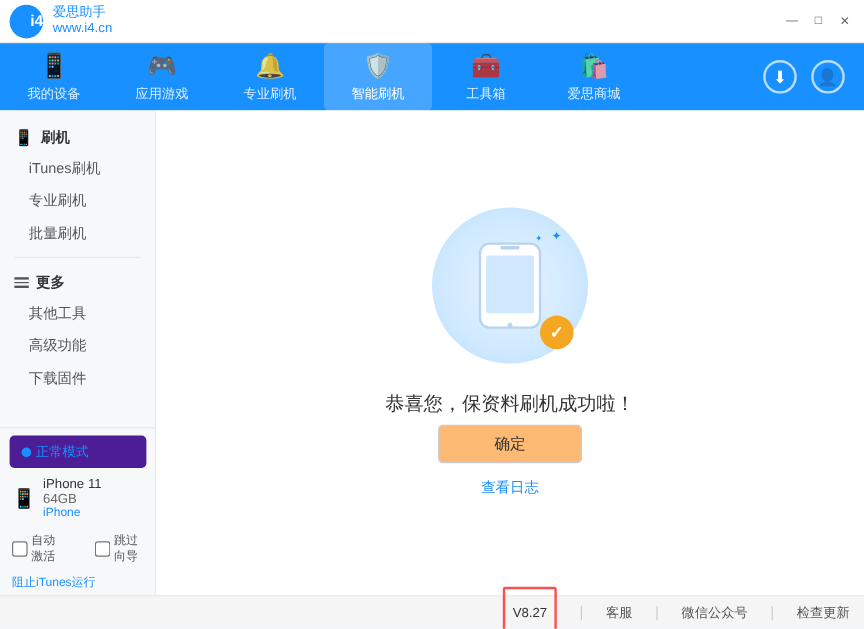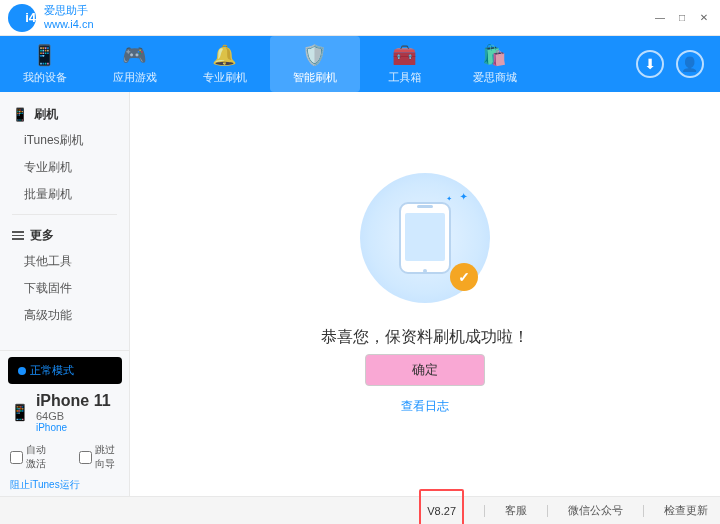--- a/index.html
+++ b/index.html
@@ -178,21 +178,21 @@
       left: 0;
       bottom: 28px;
       width: 130px;
       border-top: 1px solid #e8e8e8;
     }
     .mode-badge {
       display: flex;
       align-items: center;
       gap: 4px;
       padding: 6px 10px;
-      background: #000000;
+      background: #4c1d95;
       margin: 6px 8px 4px;
       border-radius: 4px;
       font-size: 11px;
       color: #1890ff;
     }
     .mode-dot {
       width: 8px;
       height: 8px;
       border-radius: 50%;
       background: #1890ff;
@@ -201,22 +201,22 @@
       display: flex;
       align-items: center;
       gap: 6px;
       padding: 4px 10px 6px;
     }
     .device-icon {
       font-size: 16px;
       color: #1890ff;
     }
     .device-text .device-name {
-      font-size: 16px;
-      font-weight: bold;
+      font-size: 11px;
+      font-weight: normal;
       color: #333;
     }
     .device-text .device-storage {
       font-size: 11px;
       color: #666;
     }
     .device-text .device-model {
       font-size: 10px;
       color: #1890ff;
     }
@@ -291,21 +291,21 @@
 
     .success-text {
       font-size: 16px;
       color: #333;
       margin-bottom: 6px;
     }
     .confirm-btn {
       width: 120px;
       height: 32px;
       border: 1px solid #ccc;
-      background: #f9a8d4;
+      background: #fdba74;
       border-radius: 4px;
       cursor: pointer;
       font-size: 13px;
       color: #333;
       margin-bottom: 12px;
     }
     .log-link {
       font-size: 12px;
       color: #1890ff;
       cursor: pointer;
@@ -411,22 +411,22 @@
 
     <div class="sidebar-more">
       <div class="three-lines">
         <span></span>
           <span></span>
           <span></span>
       </div>
       <span>更多</span>
     </div>
     <div class="sidebar-item">其他工具</div>
+    <div class="sidebar-item">高级功能</div>
     <div class="sidebar-item">下载固件</div>
-    <div class="sidebar-item">高级功能</div>
   </div>
 
   <div class="content">
     <div class="success-illustration">
 
       <span class="sparkle sparkle-1">✦</span>
       <span class="sparkle sparkle-2">✦</span>
 
       <svg class="phone-svg" viewBox="0 0 60 80" fill="none" xmlns="http://www.w3.org/2000/svg">
         <rect x="5" y="5" width="50" height="70" rx="8" ry="8" fill="white" stroke="#b8d4f0" stroke-width="2"></rect>

